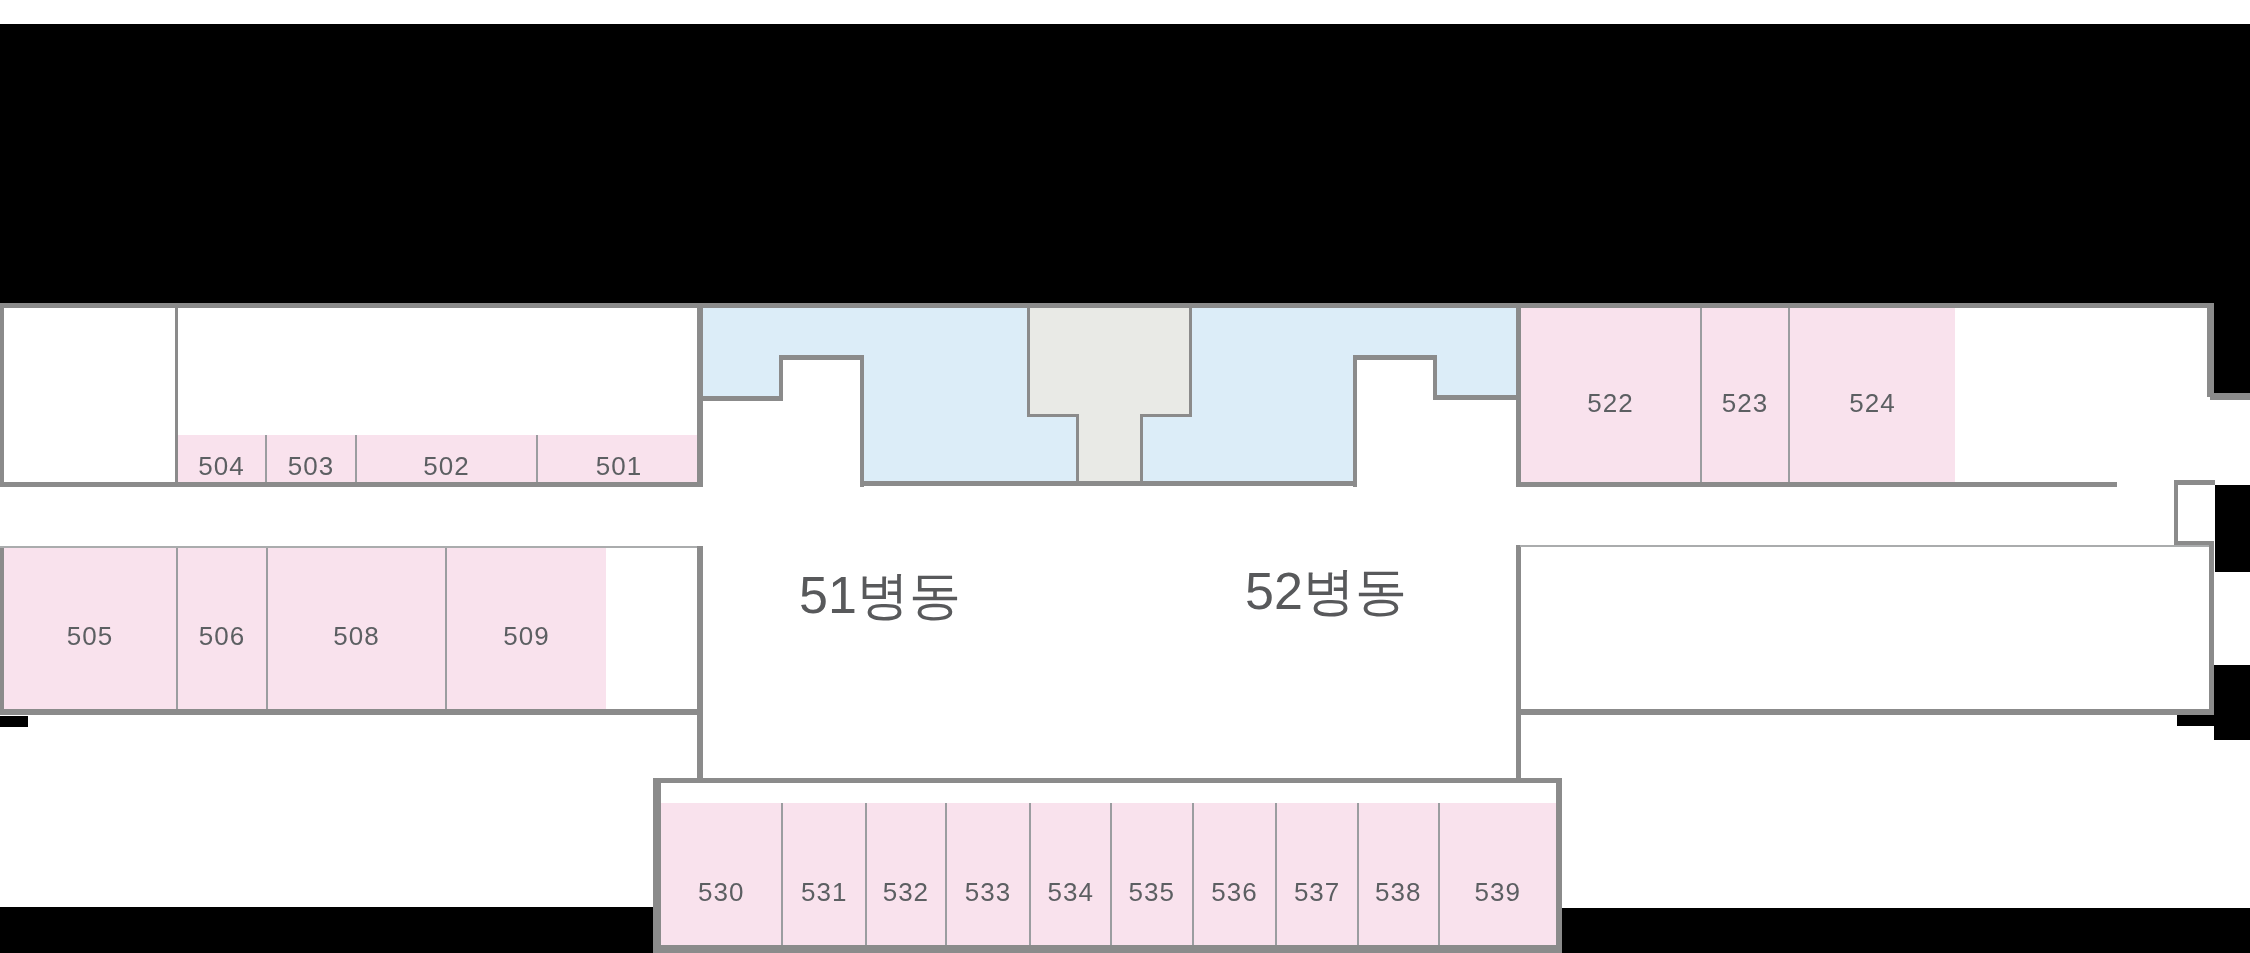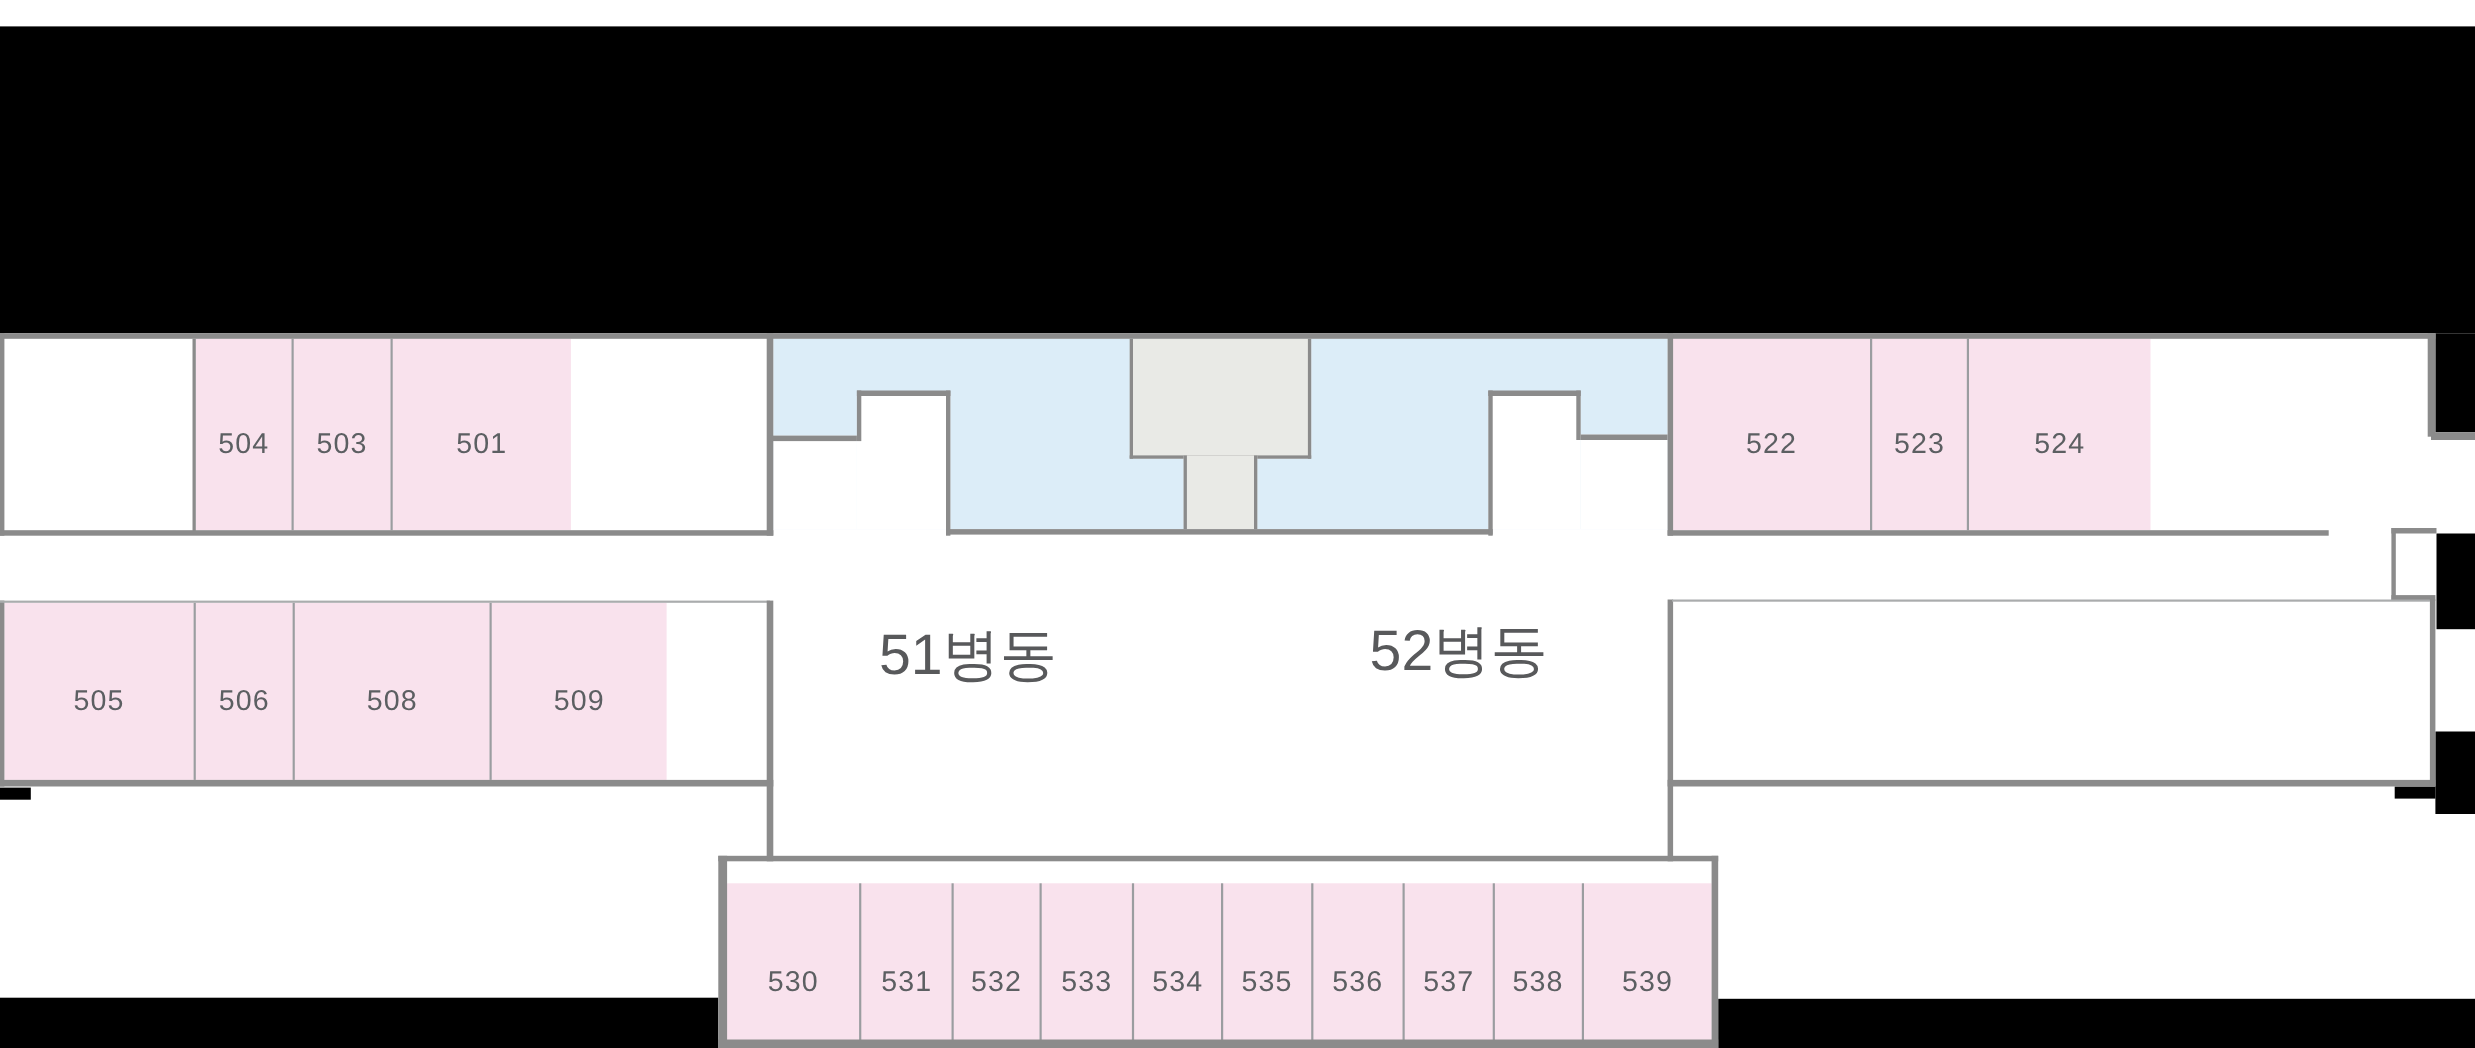--- a/index.html
+++ b/index.html
@@ -87,26 +87,29 @@
   <div class="wall" style="left:697px; top:546px; width:6px; height:237px;"></div>
   <div class="wall" style="left:1516px; top:545px; width:5px; height:238px;"></div>
   <div class="wall-thin" style="left:1520px; top:545px; width:689px; height:2px;"></div>
   <div class="wall" style="left:1516px; top:709px; width:698px; height:6px;"></div>
   <div class="wall" style="left:2209px; top:545px; width:5px; height:170px;"></div>
   <div class="wall" style="left:653px; top:778px; width:909px; height:5px;"></div>
   <div class="wall" style="left:653px; top:778px; width:8px; height:175px;"></div>
   <div class="wall" style="left:1556px; top:778px; width:6px; height:175px;"></div>
   <div class="wall" style="left:653px; top:945px; width:909px; height:8px;"></div>
 
-  <div class="room-group" style="left: 178px; top: 308px; width: 522px; height: 174px;">
+  <div class="room-group" style="left: 178px; top: 308px; width: 522px; height: 174px; align-items: flex-end;">
       <div class="room" style="width: 87px;">
         <span class="room-label">504</span>
       </div>
       <div class="room" style="width: 90px;">
         <span class="room-label">503</span>
+      </div>
+      <div class="room" style="width: 181px;">
+        <span class="room-label">502</span>
       </div>
       <div class="room" style="width: 164px;">
         <span class="room-label">501</span>
       </div>
     </div>
   <div class="room-group" style="left: 1521px; top: 308px; width: 596px; height: 174px;">
       <div class="room" style="width: 179px;">
         <span class="room-label">522</span>
       </div>
       <div class="room" style="width: 88px;">

